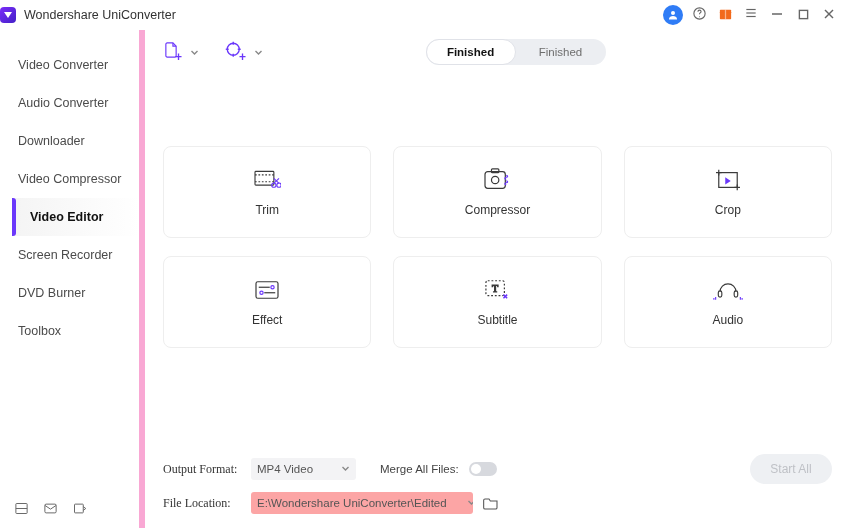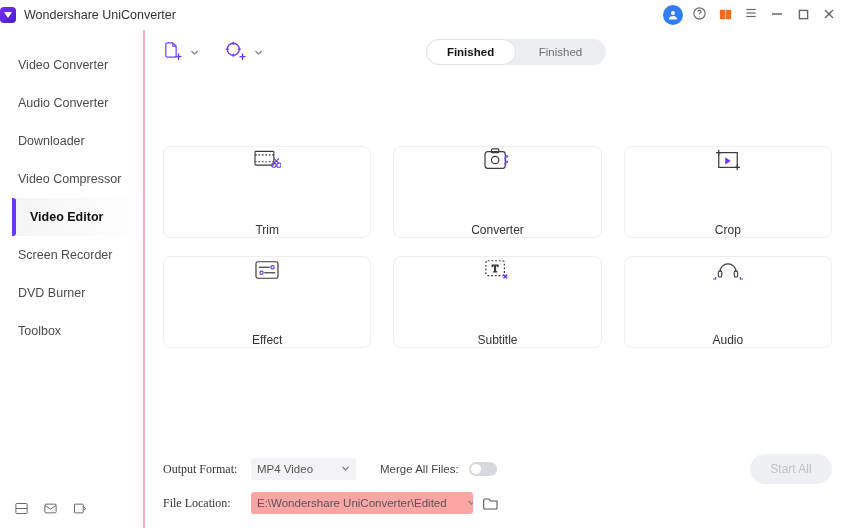--- a/index.html
+++ b/index.html
@@ -8,37 +8,37 @@
   
   .titlebar { height: 30px; display: flex; align-items: center; padding: 0 10px 0 0; }
   .titlebar .logo { width: 16px; height: 16px; border-radius: 4px; background: linear-gradient(135deg,#7a2cf9 0%,#4321c7 100%); display:flex;align-items:center;justify-content:center; margin-right: 8px; }
   .titlebar .logo svg { display:block; }
   .titlebar .title { font-size: 12.5px; color: #333; }
   .titlebar .spacer { flex: 1; }
   .titlebar .tb-btn { width: 22px; height: 22px; display: flex; align-items: center; justify-content: center; margin-left: 4px; color: #555; }
   .tb-user { width: 20px; height: 20px; border-radius: 50%; background: #2f7cf6; display:flex; align-items:center; justify-content:center; }
   
   .main { flex: 1; display: flex; min-height: 0; }
-  .sidebar { width: 145px; border-right: 2px solid #f9a8d4; display: flex; flex-direction: column; padding-top: 16px; }
+  .sidebar { width: 145px; border-right: 6px solid #f9a8d4; display: flex; flex-direction: column; padding-top: 16px; }
   .side-item { height: 38px; display: flex; align-items: center; padding-left: 18px; font-size: 12.5px; color: #4b4b4b; }
   .side-item.active { font-weight: 700; color: #111; background: linear-gradient(90deg,#f4f4f4 0%, #fff 100%); position: relative; margin-left: 12px; }
   .side-item.active::before { content:""; position:absolute; left:0; top:0; bottom:0; width:4px; background:#6b38fb; border-radius:0 3px 3px 0; }
   .sidebar .sb-bottom { margin-top: auto; padding: 12px 14px; display: flex; gap: 14px; color:#555; }
   .sb-bottom span { display:flex; }
   
   .content { flex: 1; display: flex; flex-direction: column; min-height: 0; }
   .toolbar { height: 44px; display: flex; align-items: center; padding: 0 18px; }
   .tb-icon { color: #6b38fb; display: flex; align-items: center; margin-right: 26px; }
   .tb-icon .chev { margin-left: 4px; }
   .tabs { margin: 0 auto; display: flex; align-items: center; background: #eceef2; border-radius: 16px; height: 26px; }
   .tab { width: 90px; height: 26px; border-radius: 16px; display: flex; align-items: center; justify-content: center; font-size: 11.5px; color: #6e6e6e; }
   .tab.active { background: #fff; color: #111; font-weight: 600; border: 1px solid #e0e2e8; }
   
   .cards-wrap { padding: 72px 18px 0 18px; display: grid; grid-template-columns: repeat(3, 1fr); gap: 18px 22px; }
-  .card { height: 92px; border: 1px solid #eee; border-radius: 8px; display: flex; flex-direction: column; align-items: center; justify-content: space-between; gap: 10px; }
+  .card { height: 92px; border: 1px solid #eee; border-radius: 8px; display: flex; flex-direction: column; align-items: center; justify-content: center; gap: 10px; }
   .card .c-icon { color:#5a3bd1; height: 26px; display:flex; align-items:center; }
   .card .c-label { font-size: 12px; color: #333; }
   
   .footer { margin-top: auto; padding: 10px 18px 14px 18px; display: flex; flex-direction: column; gap: 8px; font-size: 12px; color:#444; }
   .frow { display: flex; align-items: center; gap: 10px; }
   .flabel { width: 78px; color:#333;font-family:Liberation Serif, serif; }
   .select { width: 105px; height: 22px; background: #f3f3f5; border-radius: 3px; display:flex; align-items:center; justify-content:space-between; padding: 0 6px; font-size: 11.5px; color:#555; }
   .pathbox { width: 222px; height: 22px; background: #fca5a5; border-radius: 3px; display:flex; align-items:center; padding: 0 6px; font-size: 11.5px; color:#555; overflow:hidden; white-space:nowrap;gap:20px; }
   .merge-lbl { margin-left: 14px; font-size: 11.5px; color:#444; }
   .toggle { width: 28px; height: 14px; border-radius: 8px; background: #d7d9de; position: relative; }
@@ -213,21 +213,21 @@
         <div class="card">
           <span class="c-icon">
             <svg width="30" height="24" viewBox="0 0 32 26" fill="none" stroke="#3a3a3a" stroke-width="1.3">
                 <rect x="3" y="4" width="22" height="18" rx="3"></rect>
                 <circle cx="14" cy="13" r="4"></circle>
                 <rect x="10" y="1" width="8" height="4" rx="1"></rect>
                 <path d="M26 8c2 0 2 2 0 2s-2 2 0 2" stroke="#6b38fb"></path>
                 <path d="M26 14c2 0 2 2 0 2s-2 2 0 2" stroke="#6b38fb"></path>
               </svg>
           </span>
-          <span class="c-label">Converter</span>
+          <span class="c-label">Compressor</span>
         </div>
 
         <div class="card">
           <span class="c-icon">
             <svg width="28" height="24" viewBox="0 0 30 26" fill="none" stroke="#3a3a3a" stroke-width="1.3">
                 <rect x="5" y="5" width="20" height="16"></rect>
                 <line x1="2" y1="5" x2="8" y2="5"></line>
                 <line x1="5" y1="2" x2="5" y2="8"></line>
                 <line x1="22" y1="21" x2="28" y2="21"></line>
                 <line x1="25" y1="18" x2="25" y2="24"></line>

